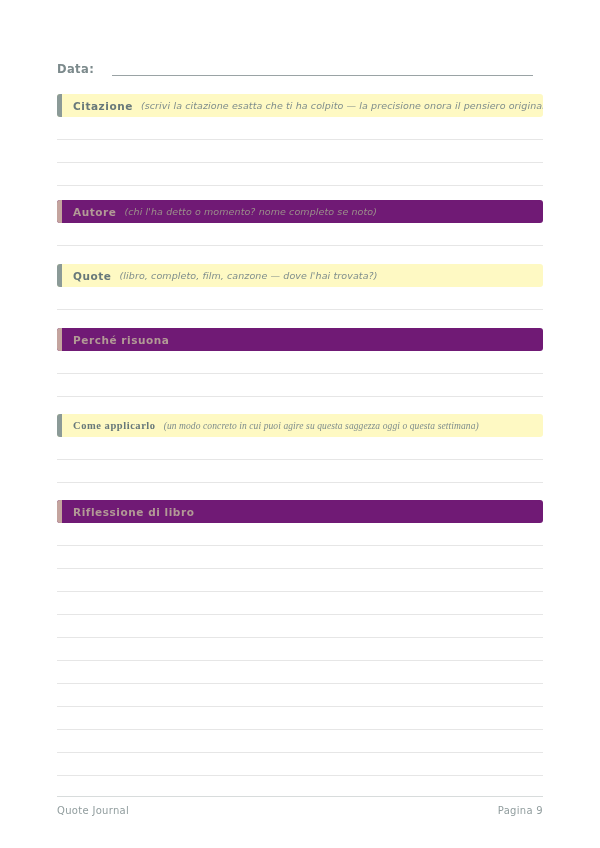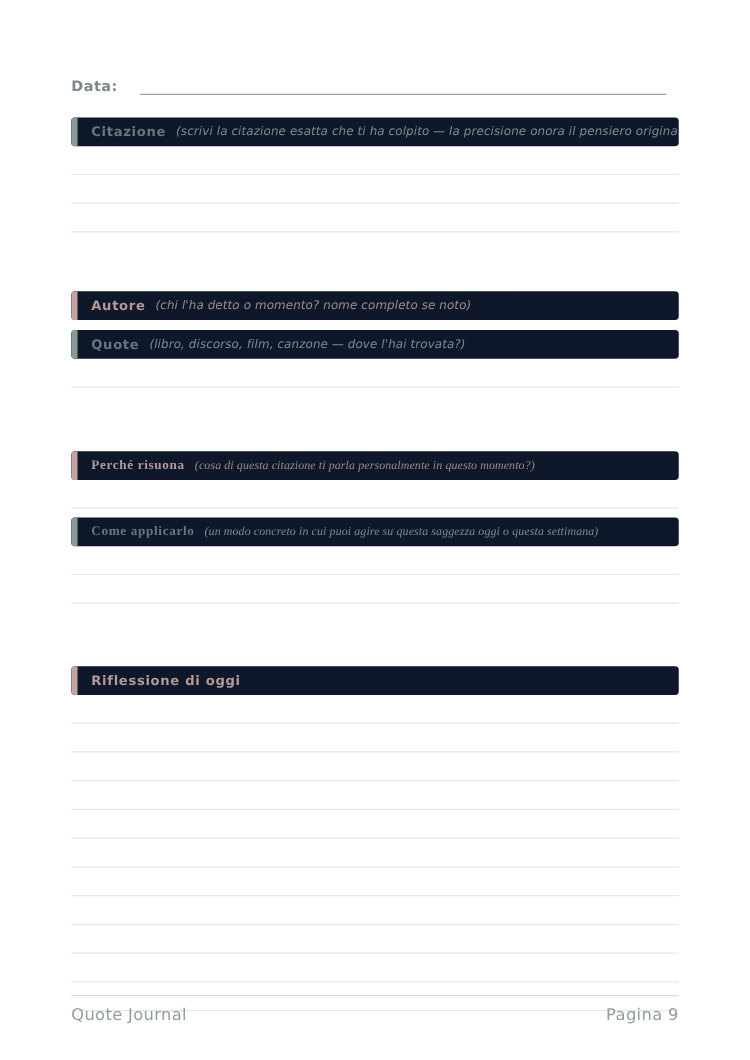--- a/index.html
+++ b/index.html
@@ -83,27 +83,27 @@
   }
   .bar-hint {
     font-size: 9.5px;
     font-style: italic;
     letter-spacing: 0.1px;
     margin-left: 8px;
     white-space: nowrap;
   }
 
   
-  .sec-teal .bar { background: #0f172a; }
+  .sec-teal .bar { background: #fef9c3; }
   .sec-teal .bar .stripe { background: #8b9a97; }
   .sec-teal .bar-title { color: #67787a; }
   .sec-teal .bar-hint { color: #7e8d8c; }
 
   
-  .sec-rose .bar { background: #0f172a; margin-top: 33px; }
+  .sec-rose .bar { background: #701a75; }
   .sec-rose .bar .stripe { background: #c4a49e; }
   .sec-rose .bar-title { color: #b29a96; }
   .sec-rose .bar-hint { color: #9b8f8b; }
 
   .lines { margin-top: 0; }
   .wline {
     height: 22px;
     border-bottom: 1px solid #e6e6e6;
   }
 
@@ -113,21 +113,21 @@
     left: 57px;
     top: 796px;
     width: 486px;
     border-top: 1px solid #d8dcdc;
     padding-top: 8px;
     display: flex;
     justify-content: space-between;
     align-items: center;
   }
   .footer span {
-    font-size: 13px;
+    font-size: 10px;
     color: #919d9e;
     letter-spacing: 0.3px;
   }
 </style>
 </head>
 <body>
 
 <div class="page">
 
   <div class="date-row">
@@ -155,52 +155,51 @@
           <span class="bar-hint">(chi l'ha detto o momento? nome completo se noto)</span>
         </div>
         <div class="lines">
           <div class="wline"></div>
         </div>
       </div>
       <div class="section sec-teal" style="top: 264px;">
         <div class="bar">
           <span class="stripe"></span>
           <span class="bar-title">Quote</span>
-          <span class="bar-hint">(libro, discorso, film, canzone — dove l'hai trovata?)</span>
-        </div>
-        <div class="lines">
-          <div class="wline"></div>
-        </div>
-      </div>
-      <div class="section sec-rose" style="top: 328px; font-family: Liberation Serif, serif;">
+          <span class="bar-hint">(libro, completo, film, canzone — dove l'hai trovata?)</span>
+        </div>
+        <div class="lines">
+          <div class="wline"></div>
+        </div>
+      </div>
+      <div class="section sec-rose" style="top: 328px;">
         <div class="bar">
           <span class="stripe"></span>
           <span class="bar-title">Perché risuona</span>
-          <span class="bar-hint">(cosa di questa citazione ti parla personalmente in questo momento?)</span>
         </div>
         <div class="lines">
           <div class="wline"></div>
           <div class="wline"></div>
         </div>
       </div>
       <div class="section sec-teal" style="top: 414px; font-family: Liberation Serif, serif;">
         <div class="bar">
           <span class="stripe"></span>
           <span class="bar-title">Come applicarlo</span>
           <span class="bar-hint">(un modo concreto in cui puoi agire su questa saggezza oggi o questa settimana)</span>
         </div>
         <div class="lines">
           <div class="wline"></div>
           <div class="wline"></div>
         </div>
       </div>
       <div class="section sec-rose" style="top: 500px;">
         <div class="bar">
           <span class="stripe"></span>
-          <span class="bar-title">Riflessione di oggi</span>
+          <span class="bar-title">Riflessione di libro</span>
         </div>
         <div class="lines">
           <div class="wline"></div>
           <div class="wline"></div>
           <div class="wline"></div>
           <div class="wline"></div>
           <div class="wline"></div>
           <div class="wline"></div>
           <div class="wline"></div>
           <div class="wline"></div>

